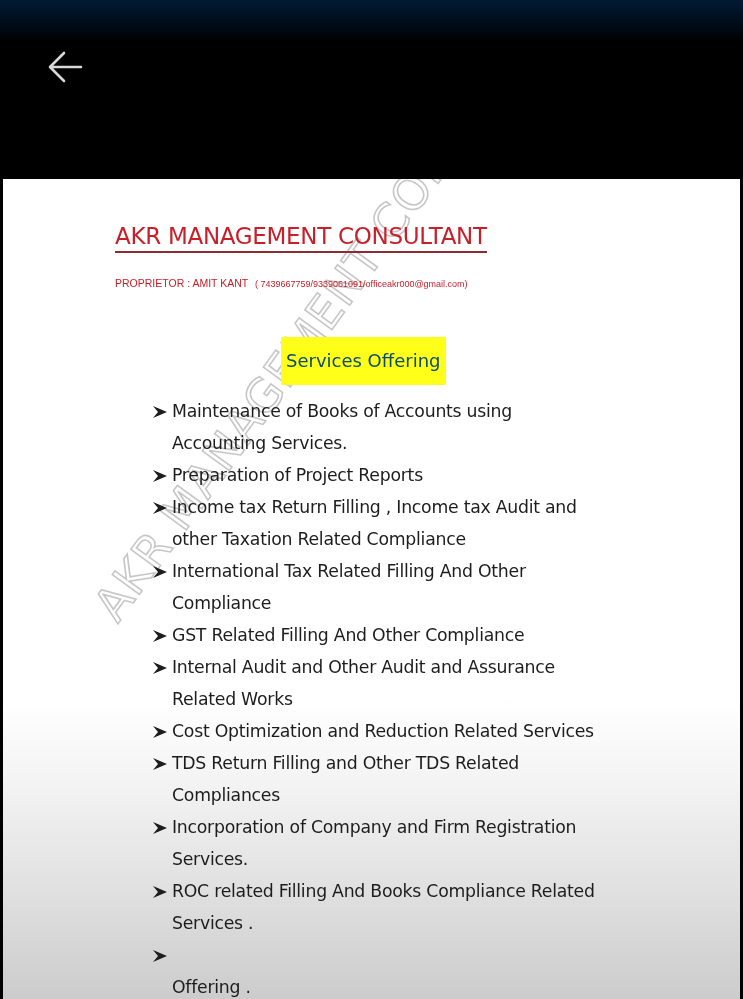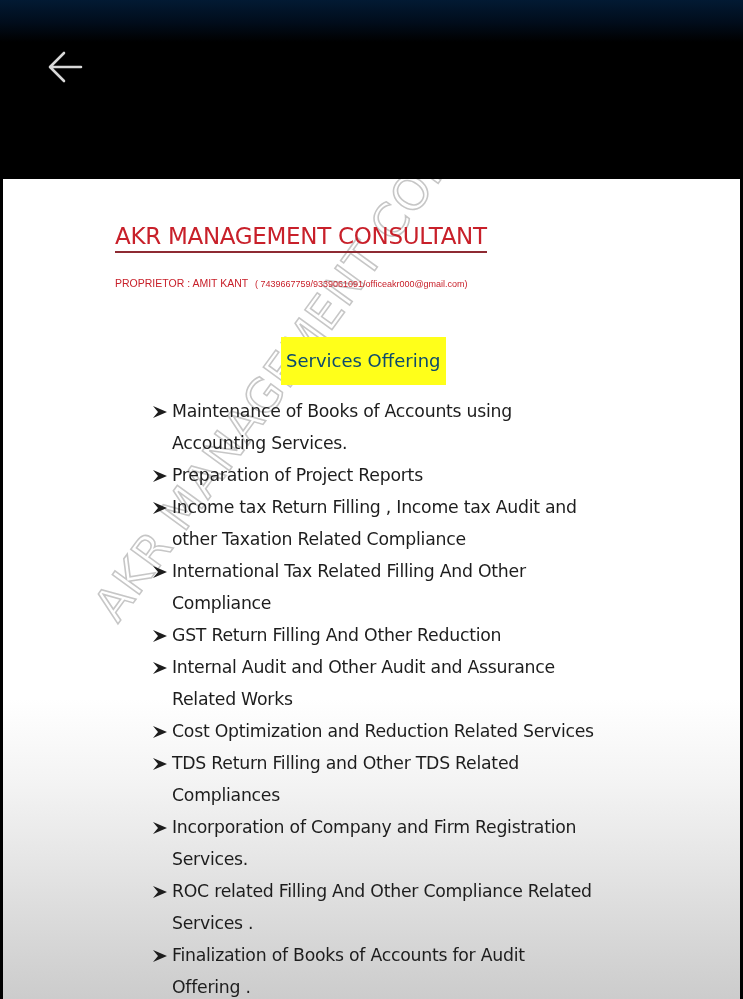--- a/index.html
+++ b/index.html
@@ -189,21 +189,21 @@
     <svg class="bullet" viewBox="0 0 16 14">
       <path d="M1 1 L15 7 L1 13 L6 7 Z" fill="#1d1d1d"></path>
     </svg>
     <span class="l1">International Tax Related Filling And Other</span><br class="br">
     <span class="l2">Compliance</span>
   </li>
         <li class="service-item">
     <svg class="bullet" viewBox="0 0 16 14">
       <path d="M1 1 L15 7 L1 13 L6 7 Z" fill="#1d1d1d"></path>
     </svg>
-    <span class="l1">GST Return Filling And Other Reduction</span>
+    <span class="l1">GST Related Filling And Other Compliance</span>
     
   </li>
         <li class="service-item">
     <svg class="bullet" viewBox="0 0 16 14">
       <path d="M1 1 L15 7 L1 13 L6 7 Z" fill="#1d1d1d"></path>
     </svg>
     <span class="l1">Internal Audit and Other Audit and Assurance</span><br class="br">
     <span class="l2">Related Works</span>
   </li>
         <li class="service-item">
@@ -224,27 +224,27 @@
     <svg class="bullet" viewBox="0 0 16 14">
       <path d="M1 1 L15 7 L1 13 L6 7 Z" fill="#1d1d1d"></path>
     </svg>
     <span class="l1">Incorporation of Company and Firm Registration</span><br class="br">
     <span class="l2">Services.</span>
   </li>
         <li class="service-item">
     <svg class="bullet" viewBox="0 0 16 14">
       <path d="M1 1 L15 7 L1 13 L6 7 Z" fill="#1d1d1d"></path>
     </svg>
-    <span class="l1">ROC related Filling And Other Compliance Related</span><br class="br">
+    <span class="l1">ROC related Filling And Books Compliance Related</span><br class="br">
     <span class="l2">Services .</span>
   </li>
         <li class="service-item">
     <svg class="bullet" viewBox="0 0 16 14">
       <path d="M1 1 L15 7 L1 13 L6 7 Z" fill="#1d1d1d"></path>
     </svg>
-    <span class="l1">Finalization of Books of Accounts for Audit</span><br class="br">
+    <br class="br">
     <span class="l2">Offering .</span>
   </li>
       </ul>
 
   </div>
   <div class="right-edge"></div>
 </div>
 
 </body></html>

